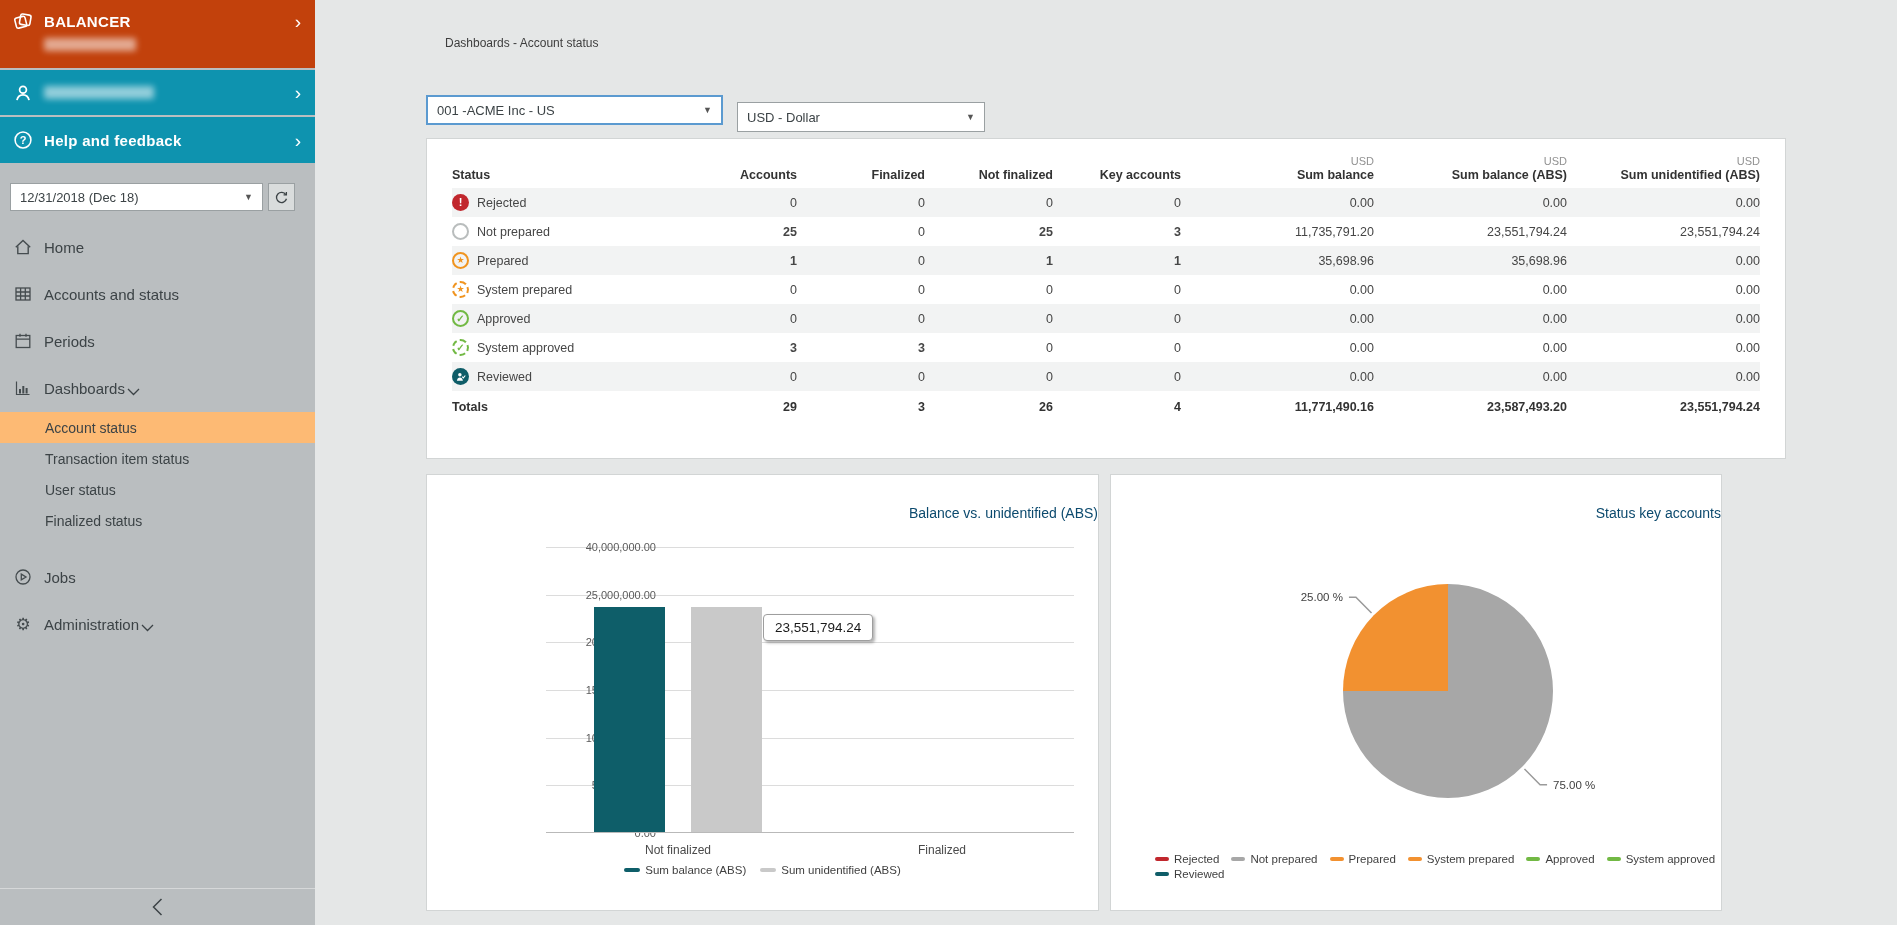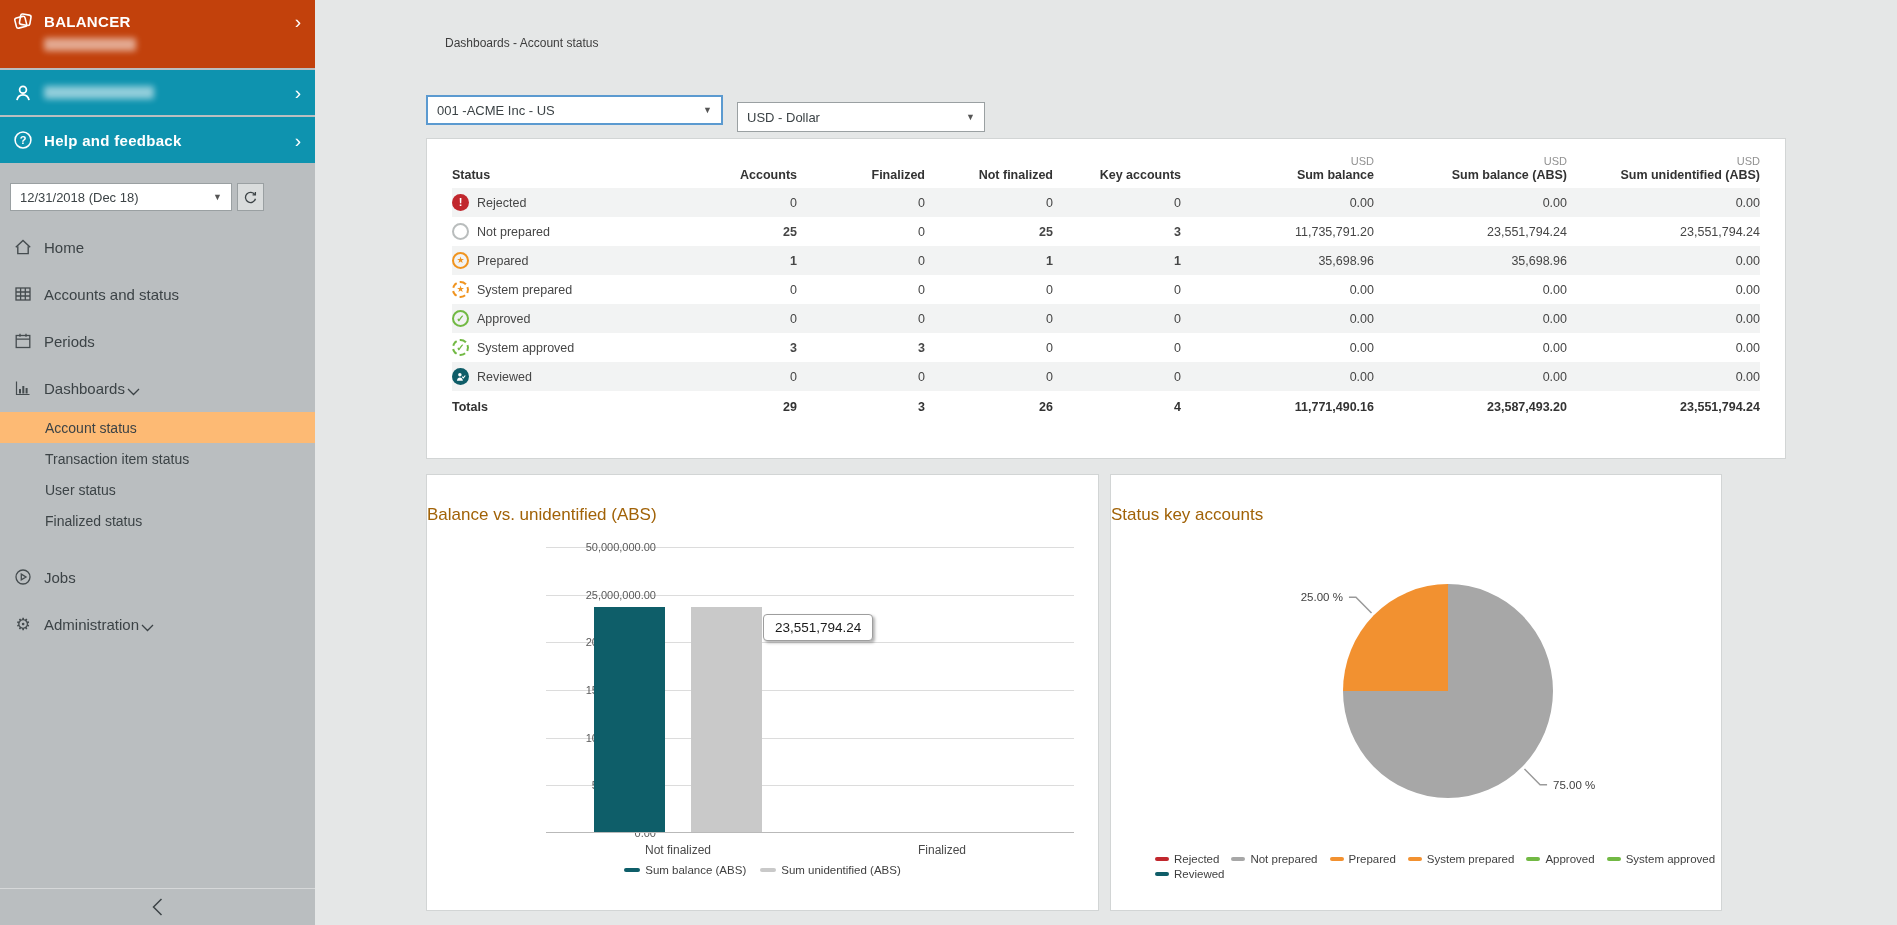--- a/index.html
+++ b/index.html
@@ -19,21 +19,21 @@
   .brand-inner { position:relative; height:100%; }
   .brand-top { display:flex; align-items:center; padding:10px 14px 0 10px; }
   .redacted { background:rgba(255,255,255,.55); border-radius:2px; filter:blur(3px); }
   .redacted-brand { position:absolute; left:44px; top:38px; width:92px; height:13px; }
   .redacted-user { width:110px; height:13px; margin-left:8px; filter:blur(3px); }
 
   .period-row { position:absolute; left:10px; top:183px; display:flex; }
   .select { background:#fff; border:1px solid #9aa0a2; display:flex; align-items:center;
     padding:0 9px; font-size:13px; color:#3c4346; height:28px; cursor:pointer; }
   .select .arrow { margin-left:auto; font-size:9px; color:#555; }
-  .period-select { width:222px; }
+  .period-select { width:253px; }
   .refresh-btn { width:27px; height:28px; margin-left:5px; background:#d9dcdc; border:1px solid #9aa0a2;
     display:flex; align-items:center; justify-content:center; cursor:pointer; }
 
   .nav-item { position:absolute; left:0; width:315px; height:30px; display:flex; align-items:center;
     padding-left:10px; cursor:pointer; font-size:15px; color:#3c4346; }
   .nav-icon { width:26px; display:flex; justify-content:center; color:#454c4f; }
   .nav-label { margin-left:8px; }
   .nav-caret { margin-left:2px; margin-top:4px; }
   .sub-item { position:absolute; left:0; width:315px; height:31px; display:flex; align-items:center;
     padding-left:45px; font-size:14px; cursor:pointer; }
@@ -71,22 +71,22 @@
     align-items:center; justify-content:center; flex:0 0 17px; font-size:10px; line-height:1; }
   .si-rejected { background:#c1272d; color:#fff; font-weight:700; font-size:11px; }
   .si-not-prepared { border:2px solid #b9bdbd; }
   .si-prepared { border:2px solid #f0941f; color:#f0941f; font-size:9px; }
   .si-system-prepared { border:2px dashed #f0941f; color:#f0941f; font-size:9px; }
   .si-approved { border:2px solid #72b944; color:#72b944; font-weight:700; }
   .si-system-approved { border:2px dashed #72b944; color:#72b944; font-weight:700; }
   .si-reviewed { background:#0f5d68; }
 
   
-  .chart-title { position:absolute; left:0; top:30px; width:100%; text-align:left;
-    font-size:17px; color:#a16207; }
+  .chart-title { position:absolute; left:0; top:30px; width:100%; text-align:right;
+    font-size:14px; color:#0c4a6e; }
   .plot { position:absolute; left:119px; top:72px; width:528px; height:286px; }
   .gridline { position:absolute; left:0; width:528px; height:1px; background:#dcdcdc; }
   .axis-bottom { position:absolute; left:0; bottom:0; width:528px; height:1px; background:#b9b9b9; }
   .ytick { position:absolute; right:418px; width:120px; text-align:right; font-size:11px; color:#5a5a5a; }
   .bar { position:absolute; bottom:1px; width:71px; cursor:pointer; }
   .xcat { position:absolute; top:368px; width:140px; text-align:center; font-size:12px; color:#4a4a4a; }
   .bar-legend { position:absolute; left:0; top:389px; width:100%; display:flex;
     justify-content:center; gap:14px; font-size:11.5px; color:#3f3f3f; }
   .legend-item { display:flex; align-items:center; gap:5px; cursor:pointer; }
   .legend-dash { width:16px; height:4px; border-radius:2px; }
@@ -408,21 +408,21 @@
         <div class="ytick" style="top: 232.333px;">5,000,000.00</div>
         <div class="gridline" style="top: 190.667px;"></div>
         <div class="ytick" style="top: 184.667px;">10,000,000.00</div>
         <div class="gridline" style="top: 143px;"></div>
         <div class="ytick" style="top: 137px;">15,000,000.00</div>
         <div class="gridline" style="top: 95.3333px;"></div>
         <div class="ytick" style="top: 89.3333px;">20,000,000.00</div>
         <div class="gridline" style="top: 47.6667px;"></div>
         <div class="ytick" style="top: 41.6667px;">25,000,000.00</div>
         <div class="gridline" style="top: 0px;"></div>
-        <div class="ytick" style="top: -6px;">50,000,000.00</div>
+        <div class="ytick" style="top: -6px;">40,000,000.00</div>
         <div class="axis-bottom"></div>
         <div class="bar" style="left: 48px; height: 224.867px; background: rgb(14, 94, 105);"></div>
         <div class="bar" style="left: 312px; height: 0px; background: rgb(14, 94, 105);"></div>
         <div class="bar" style="left: 145px; height: 224.527px; background: rgb(201, 201, 201);"></div>
         <div class="bar" style="left: 409px; height: 0px; background: rgb(201, 201, 201);"></div>
       </div>
     <div id="bar-xcats">
         <div class="xcat" style="left: 181px;">Not finalized</div>
         <div class="xcat" style="left: 445px;">Finalized</div>
       </div>

